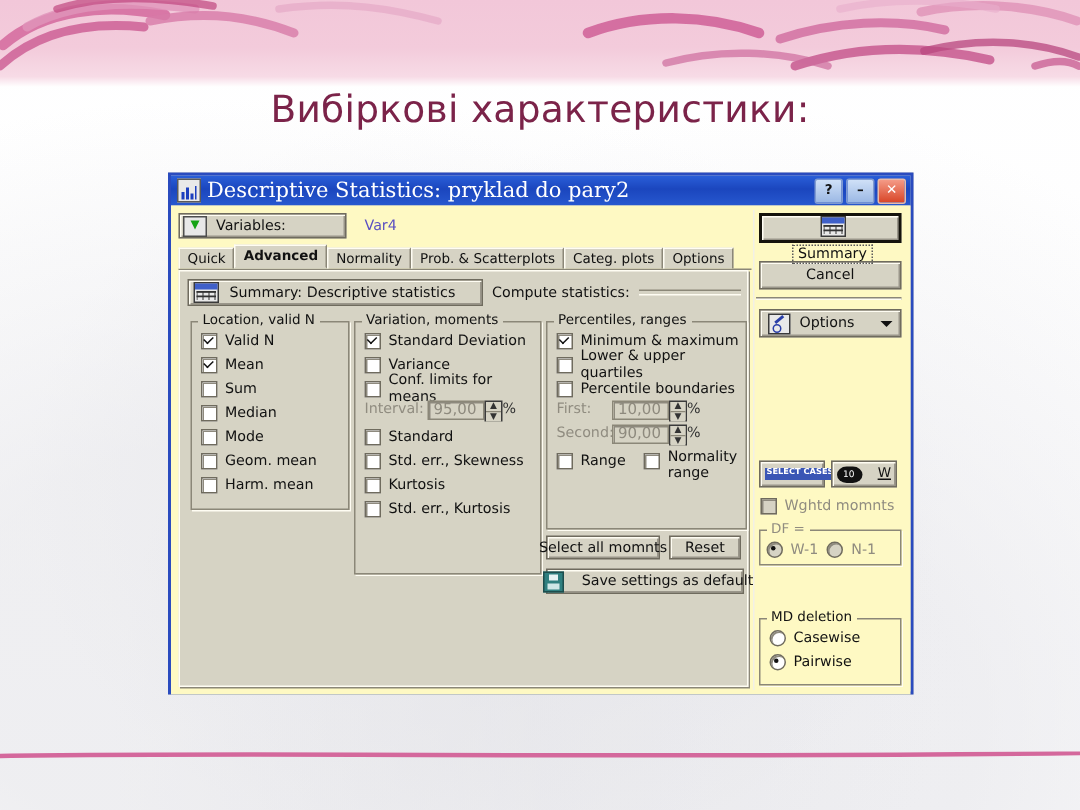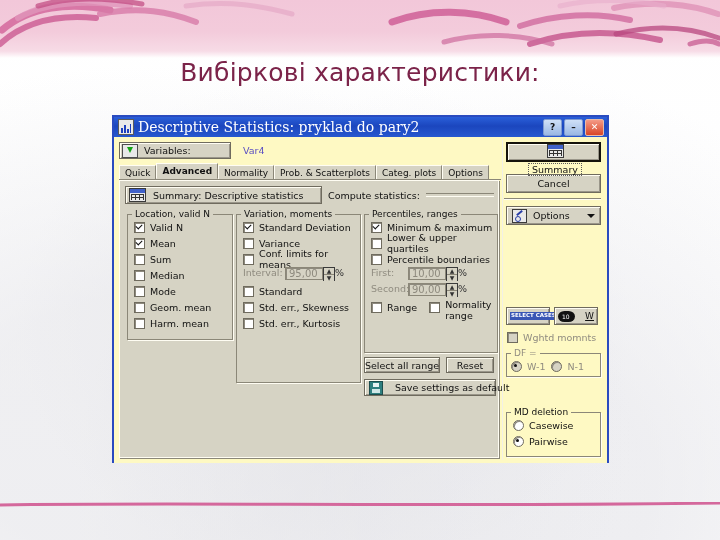--- a/index.html
+++ b/index.html
@@ -119,21 +119,21 @@
   .spin-lbl.w{width:37px;}
   .field{width:38px;height:13px;background:#d6d3c4;border:1px solid #8b8778;
          box-shadow:inset 1px 1px 0 #8e8a7e;font-size:10px;color:#8e8a7e;
          display:flex;align-items:center;padding-left:3px;box-sizing:border-box;}
   .spin{width:12px;height:14px;display:flex;flex-direction:column;border:1px solid #3a3a3a;box-sizing:border-box;}
   .spin span{flex:1;background:#d6d3c4;display:flex;align-items:center;justify-content:center;font-size:6px;color:#333;line-height:1;}
   .spin span:first-child{border-bottom:1px solid #8b8778;}
   .pct{font-size:9.5px;color:#333;}
 
   .btnrow{position:absolute;display:flex;gap:6px;}
-  .save-btn{justify-content:space-between;padding-left:4px;gap:12px;}
+  .save-btn{justify-content:center;padding-left:4px;gap:12px;}
   .ico-save{width:12px;height:12px;background:#2f7f7f;border:1px solid #1d4d4d;position:relative;flex:none;}
   .ico-save::after{content:"";position:absolute;left:3px;top:1px;width:6px;height:4px;background:#e6f2f2;}
   .ico-save::before{content:"";position:absolute;left:2px;bottom:1px;width:8px;height:4px;background:#cfe7e7;}
 
   
   .rbtn{height:19px;width:95px;margin:0 0 0 3px;font-size:9.5px;}
   .summary-btn{border:2px solid #15130c;box-shadow:inset 1px 1px 0 #fffdf3, inset -1px -1px 0 #9a968a;
     justify-content:flex-start;padding-left:3px;gap:5px;height:20px;}
   .sum-txt{border:1px dotted #5a5a5a;padding:0 3px;font-size:9.5px;}
   .opt-btn{justify-content:space-between;padding:0 5px;height:19px;}
@@ -292,20 +292,24 @@
             <div class="chk">
                 <span class="box"></span>
                 <span>Standard</span>
               </div>
             <div class="chk">
                 <span class="box"></span>
                 <span>Std. err., Skewness</span>
               </div>
             <div class="chk">
                 <span class="box"></span>
+                <span>Kurtosis</span>
+              </div>
+            <div class="chk">
+                <span class="box"></span>
                 <span>Std. err., Kurtosis</span>
               </div>
           </fieldset>
 
           <fieldset class="grp" style="left:244px;top:28px;width:132px;height:142px;">
             <legend>Percentiles, ranges</legend>
             <div class="chk">
                 <span class="box on"></span>
                 <span>Minimum &amp; maximum</span>
               </div>
@@ -344,21 +348,21 @@
                 <span class="box" style="margin-top:3px"></span>
                 <span style="line-height:11px;">
                   <span>Normality</span><br>
                   <span>range</span>
                 </span>
               </div>
             </div>
           </fieldset>
 
           <div class="btnrow" style="left:244px;top:176px;">
-            <div class="btn" style="width:76px;height:16px;">Select all range</div>
+            <div class="btn" style="width:76px;height:16px;">Select all momnts</div>
             <div class="btn" style="width:48px;height:16px;">Reset</div>
           </div>
           <div class="btn save-btn" style="position:absolute;left:244px;top:198px;width:132px;height:17px;">
             <span class="ico-save"></span>
             <span>Save settings as default</span>
           </div>
 
         </div>
       </div>
 

